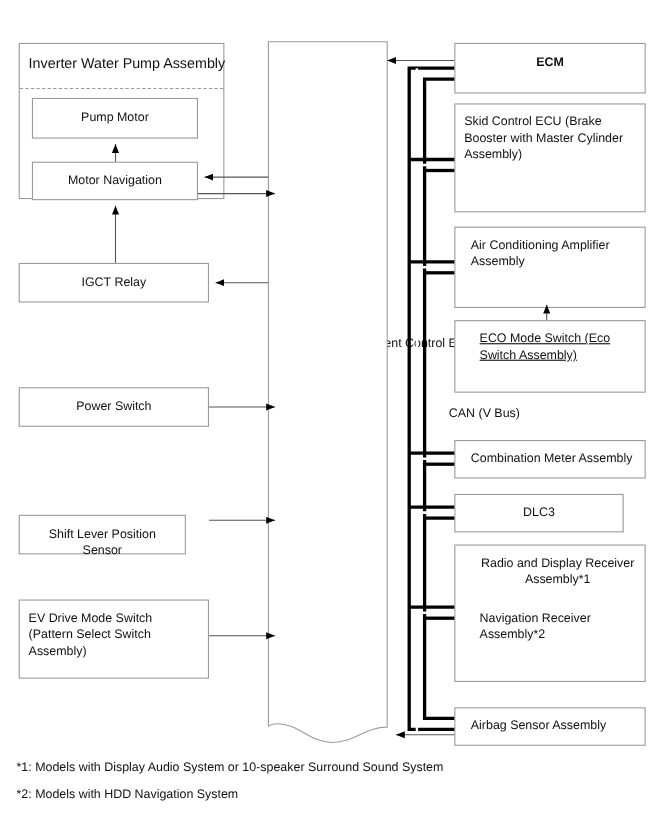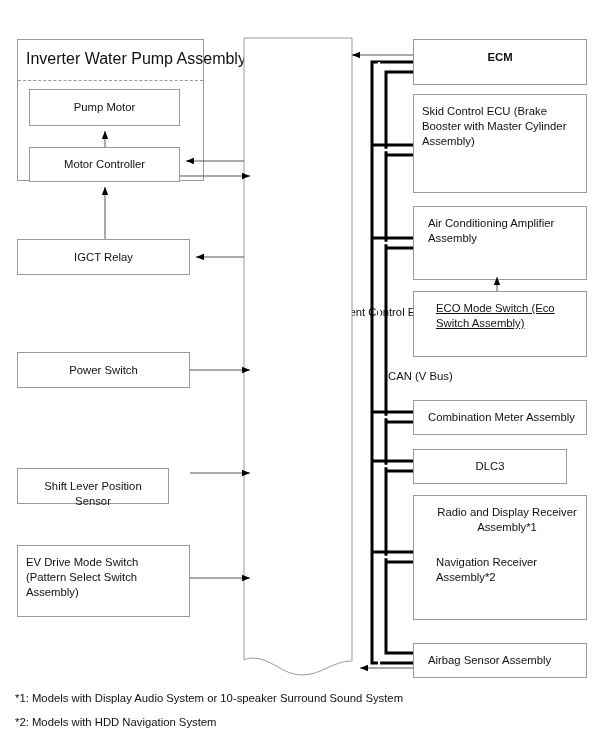--- a/index.html
+++ b/index.html
@@ -18,21 +18,21 @@
   .box .txt{position:absolute;left:0;right:0;padding:0 8px;}
   .center  .txt{text-align:center;}
   .left    .txt{text-align:left;}
 
   
   .group{
     position:absolute;box-sizing:border-box;
     border:1px solid #9a9a9a;background:#ffffff;
   }
   .group-title{
-    position:absolute;left:8px;top:10px;font-size:16px;color:#111;
+    position:absolute;left:8px;top:10px;font-size:13px;color:#111;
     white-space:nowrap;
   }
   .dashed-sep{
     position:absolute;left:0;right:0;height:0;
     border-top:1px dashed #9a9a9a;
   }
 
   .footnote{
     position:absolute;font-size:11.3px;color:#111;white-space:nowrap;
   }
@@ -53,42 +53,42 @@
   <div class="group" style="left:17px;top:39px;width:187px;height:142px;">
     <div class="group-title">Inverter Water Pump Assembly</div>
     <div class="dashed-sep" style="top:40px;"></div>
   </div>
 
   <div class="box center" style="left:29px;top:89px;width:151px;height:37px;">
     <div class="txt" style="top:10px;">Pump Motor</div>
   </div>
 
   <div class="box center" style="left:29px;top:147px;width:151px;height:35px;">
-    <div class="txt" style="top:9px;">Motor Controller</div>
+    <div class="txt" style="top:9px;">Motor Navigation</div>
   </div>
 
   <div class="box center" style="left:17px;top:239px;width:173px;height:36px;">
     <div class="txt" style="top:10px;">IGCT Relay</div>
   </div>
 
   <div class="box center" style="left:17px;top:352px;width:173px;height:36px;">
     <div class="txt" style="top:10px;">Power Switch</div>
   </div>
 
   <div class="box center" style="left:17px;top:468px;width:152px;height:36px;">
     <div class="txt" style="top:10px;">Shift Lever Position Sensor</div>
   </div>
 
   <div class="box left" style="left:17px;top:545px;width:173px;height:72px;">
     <div class="txt" style="top:9px;">EV Drive Mode Switch (Pattern Select Switch Assembly)</div>
   </div>
 
   <div class="canlabel" style="left:264px;top:305px;width:86px;line-height:15.5px;">Power Management Control ECU</div>
 
-  <div class="canlabel" style="left:388px;top:370px;">CAN (V Bus)</div>
+  <div class="canlabel" style="left:388px;top:370px;padding-left:20px;">CAN (V Bus)</div>
 
   <div class="box center" style="left:413px;top:39px;width:174px;height:46px;">
     <div class="txt" style="top:10px;font-weight:bold;">ECM</div>
   </div>
 
   <div class="box left" style="left:413px;top:94px;width:174px;height:99px;">
     <div class="txt" style="top:9px;">Skid Control ECU (Brake Booster with Master Cylinder Assembly)</div>
   </div>
 
   <div class="box left" style="left:413px;top:206px;width:174px;height:74px;">

